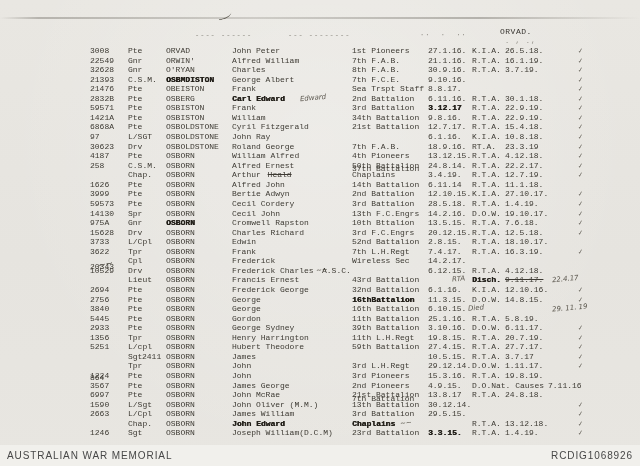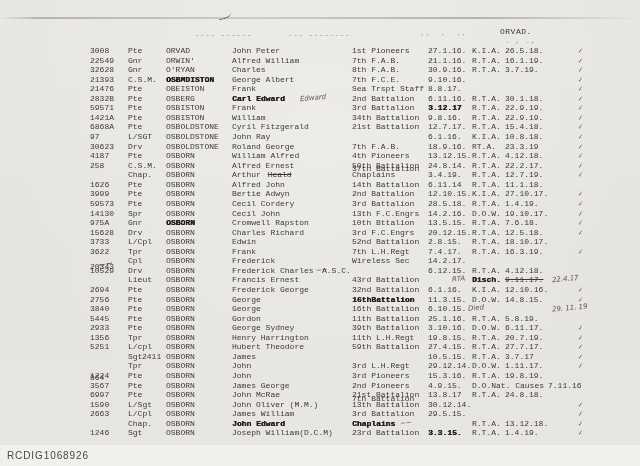--- a/index.html
+++ b/index.html
@@ -466,15 +466,16 @@
         <span class="cell" style="left: 232px;">Joseph William(D.C.M)</span>
         <span class="cell" style="left: 352px;">23rd Battalion</span>
         <span class="cell ot" style="left: 428px;">3.3.15.</span>
         <span class="cell" style="left: 472px;">R.T.A.</span>
         <span class="cell" style="left: 505px;">1.4.19.</span>
         <span class="cell chk" style="left: 578px;">✓</span>
       </div>
     </div>
 
   <div class="footer">
+    <span>AUSTRALIAN WAR MEMORIAL</span>
     <span>RCDIG1068926</span>
   </div>
 </div>
 
 </body></html>

